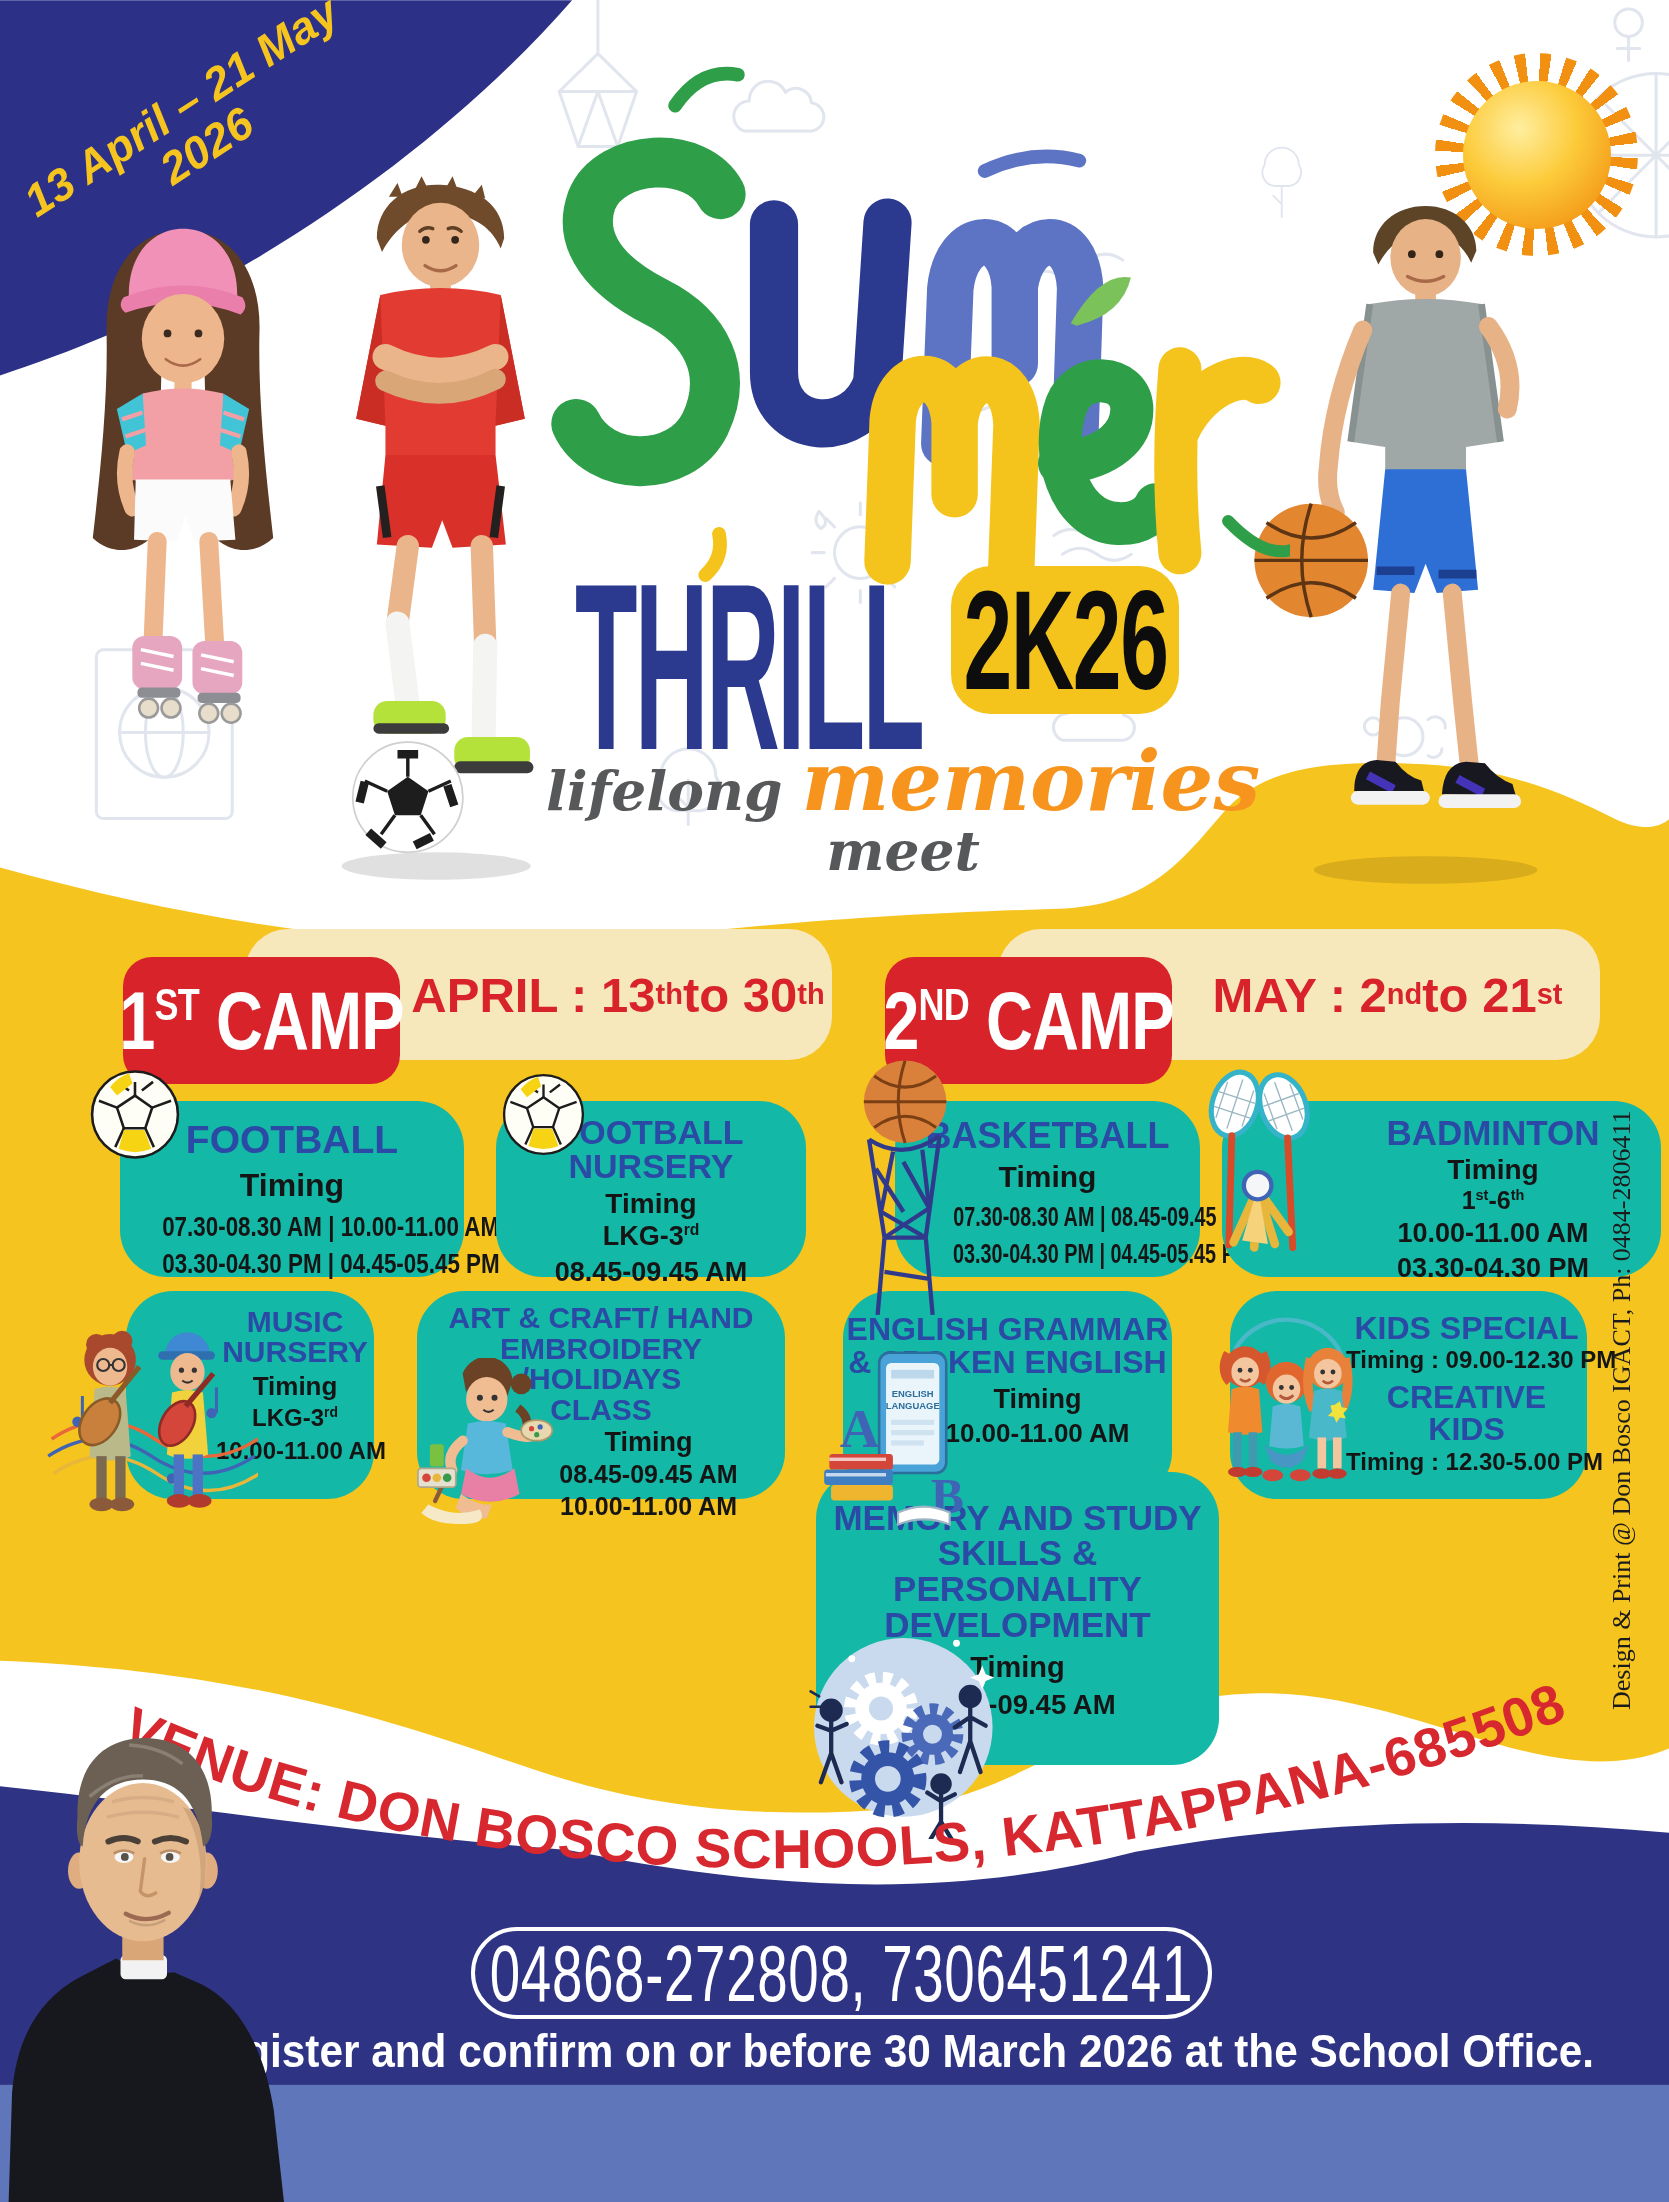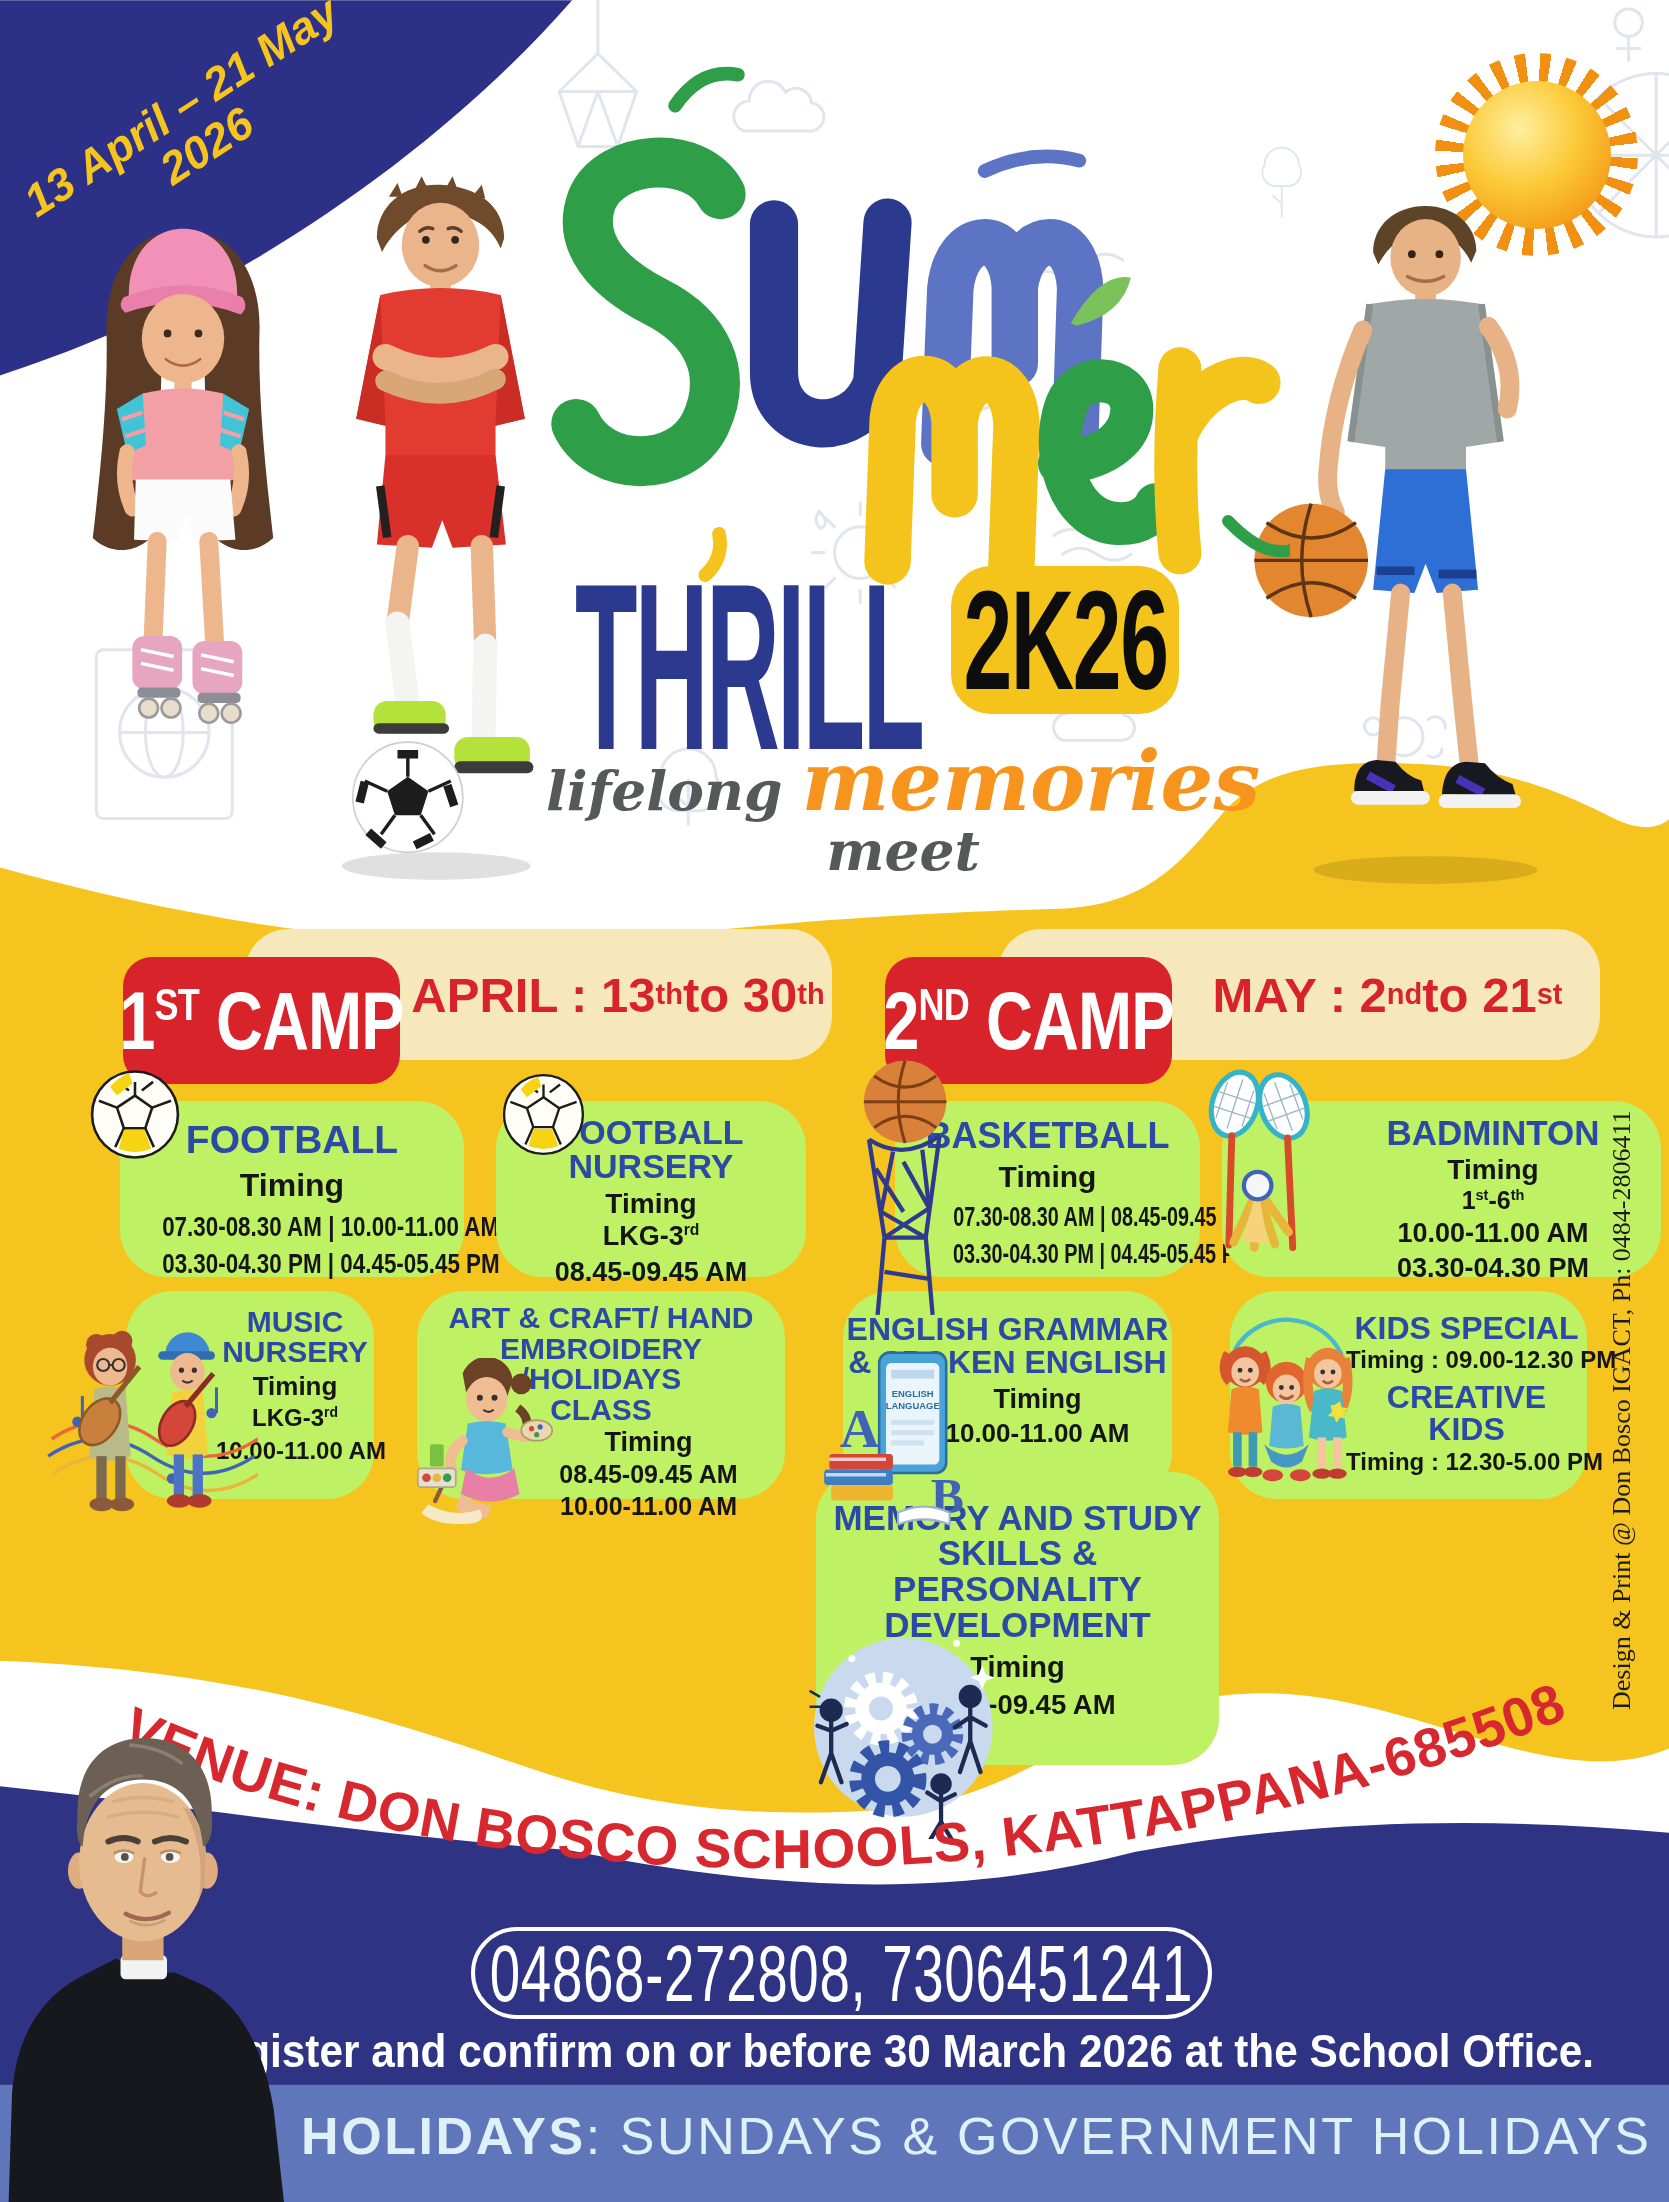--- a/index.html
+++ b/index.html
@@ -25,21 +25,21 @@
   .tag2{font-size:55px;margin-top:1.7px;}
   .tag-mem{font-size:83px;color:#f7941d;}
   
   .pill{background:#f7e8bc;border-radius:43px;height:131px;}
   .badge-red{background:#d8232a;border-radius:29px;height:127px;display:flex;align-items:center;justify-content:center;}
   .badge-red .inner{color:#fff;font-weight:900;transform:scaleY(1.25);font-size:65px;letter-spacing:-0.9px;white-space:nowrap;}
   .badge-red .csup{font-size:36px;vertical-align:super;font-weight:900;}
   .camp-date{display:flex;align-items:center;justify-content:center;color:#d8232a;font-weight:800;font-size:49px;white-space:nowrap;}
   .camp-date .sup{font-size:29px;vertical-align:super;font-weight:800;}
   
-  .card{position:absolute;background:#bef264;border-radius:47px;text-align:center;color:#111;}
+  .card{position:absolute;background:#14b8a6;border-radius:47px;text-align:center;color:#111;}
   .c-title{color:#2b4aa5;font-weight:900;line-height:1.02;}
   .c-timing{font-weight:800;color:#151515;}
   .c-line{font-weight:700;color:#151515;white-space:nowrap;}
   .cx{display:inline-block;transform-origin:center;}
   .sup{font-size:58%;vertical-align:super;}
   
   .enquiries{left:258px;top:1874px;width:1153px;text-align:center;color:#fff;
              font-style:italic;font-weight:700;font-size:43px;letter-spacing:0.9px;}
   .phone-pill{left:471px;top:1927px;width:733px;height:84px;border:4.3px solid #fff;border-radius:60px;
               display:flex;align-items:center;justify-content:center;}
@@ -572,23 +572,20 @@
       <textPath href="#venuePath">VENUE:  DON BOSCO SCHOOLS, KATTAPPANA-685508</textPath>
     </text>
   </svg>
 
   <div class="abs phone-pill">
     <span>04868-272808, 7306451241</span>
   </div>
   <div class="abs register">
     <span>Register and confirm on or before 30 March 2026 at the School Office.</span>
   </div>
-  <div class="abs holidays">
-    <b>HOLIDAYS</b><span>: SUNDAYS &amp; GOVERNMENT HOLIDAYS</span>
-  </div>
   <div class="abs credit">Design &amp; Print @ Don Bosco IGACT, Ph: 0484-2806411</div>
 
   <svg class="abs" style="left:0;top:1714px" width="297" height="489" viewBox="0 0 345 568">
     <path d="M10,568 L14,440 C20,372 48,330 92,306 L135,284 Q168,306 202,300 L234,314 C282,338 308,396 318,460 L330,568 Z" fill="#17181d"></path>
     <rect x="140" y="280" width="54" height="28" rx="6" fill="#f2f2f2"></rect>
     <path d="M142,248 h48 v38 h-48 z" fill="#d9a678"></path>
     <ellipse cx="92" cy="182" rx="13" ry="21" fill="#e0ad81"></ellipse>
     <ellipse cx="240" cy="182" rx="13" ry="21" fill="#e0ad81"></ellipse>
     <ellipse cx="166" cy="172" rx="74" ry="92" fill="#e7bb90"></ellipse>
     <path d="M212,108 C238,148 240,212 218,254 C242,220 246,150 228,114 Z" fill="rgba(90,50,20,0.15)"></path>

